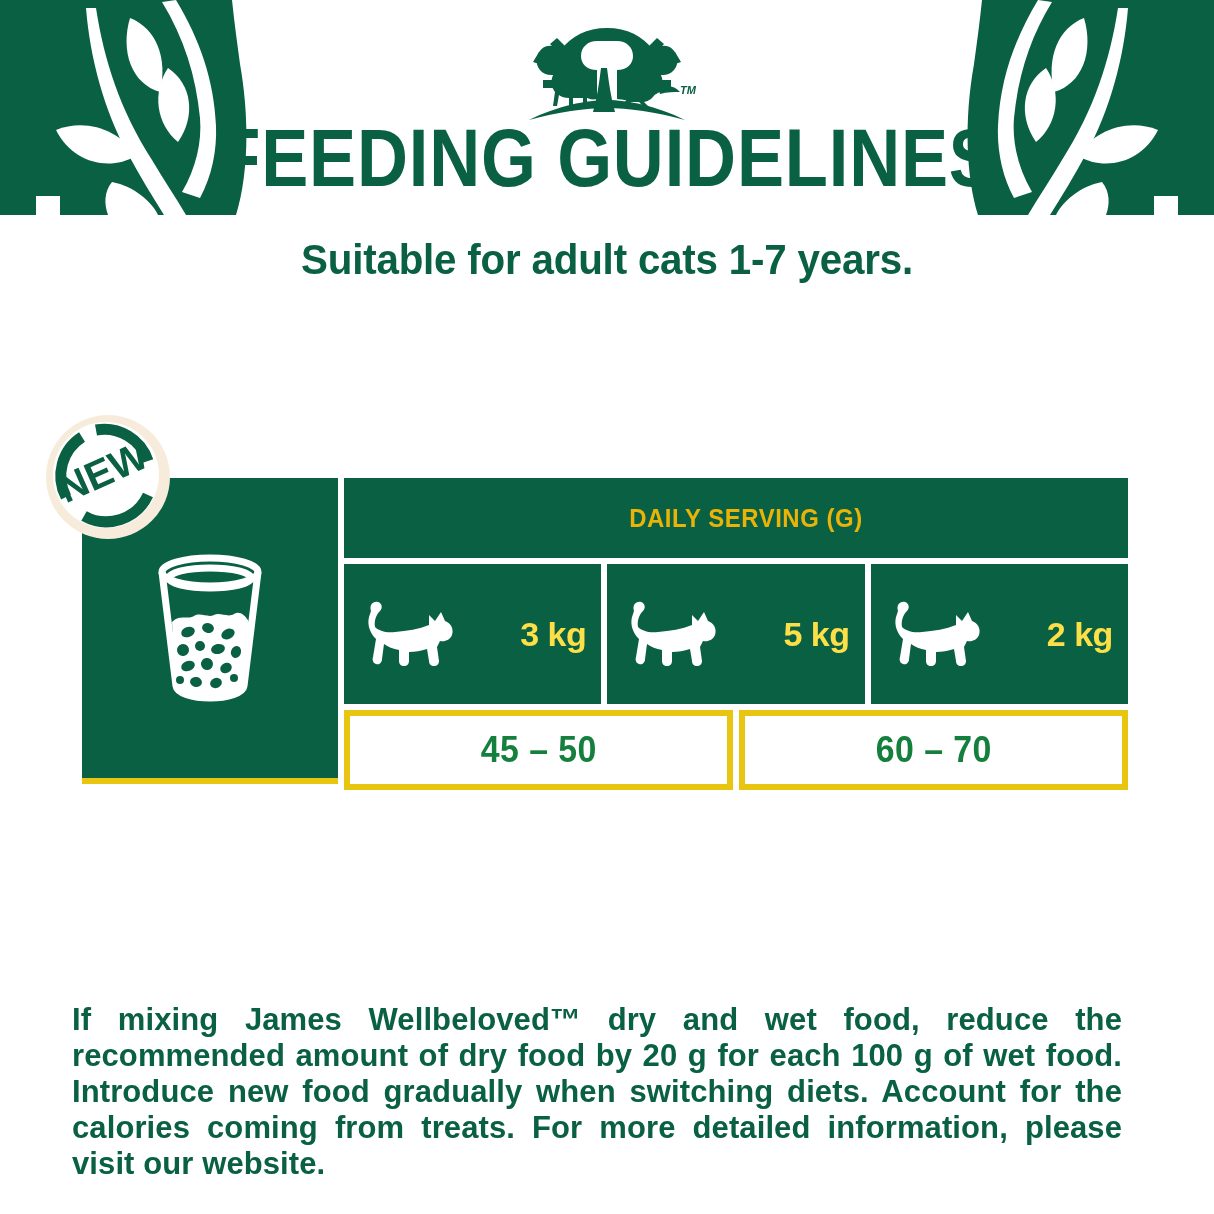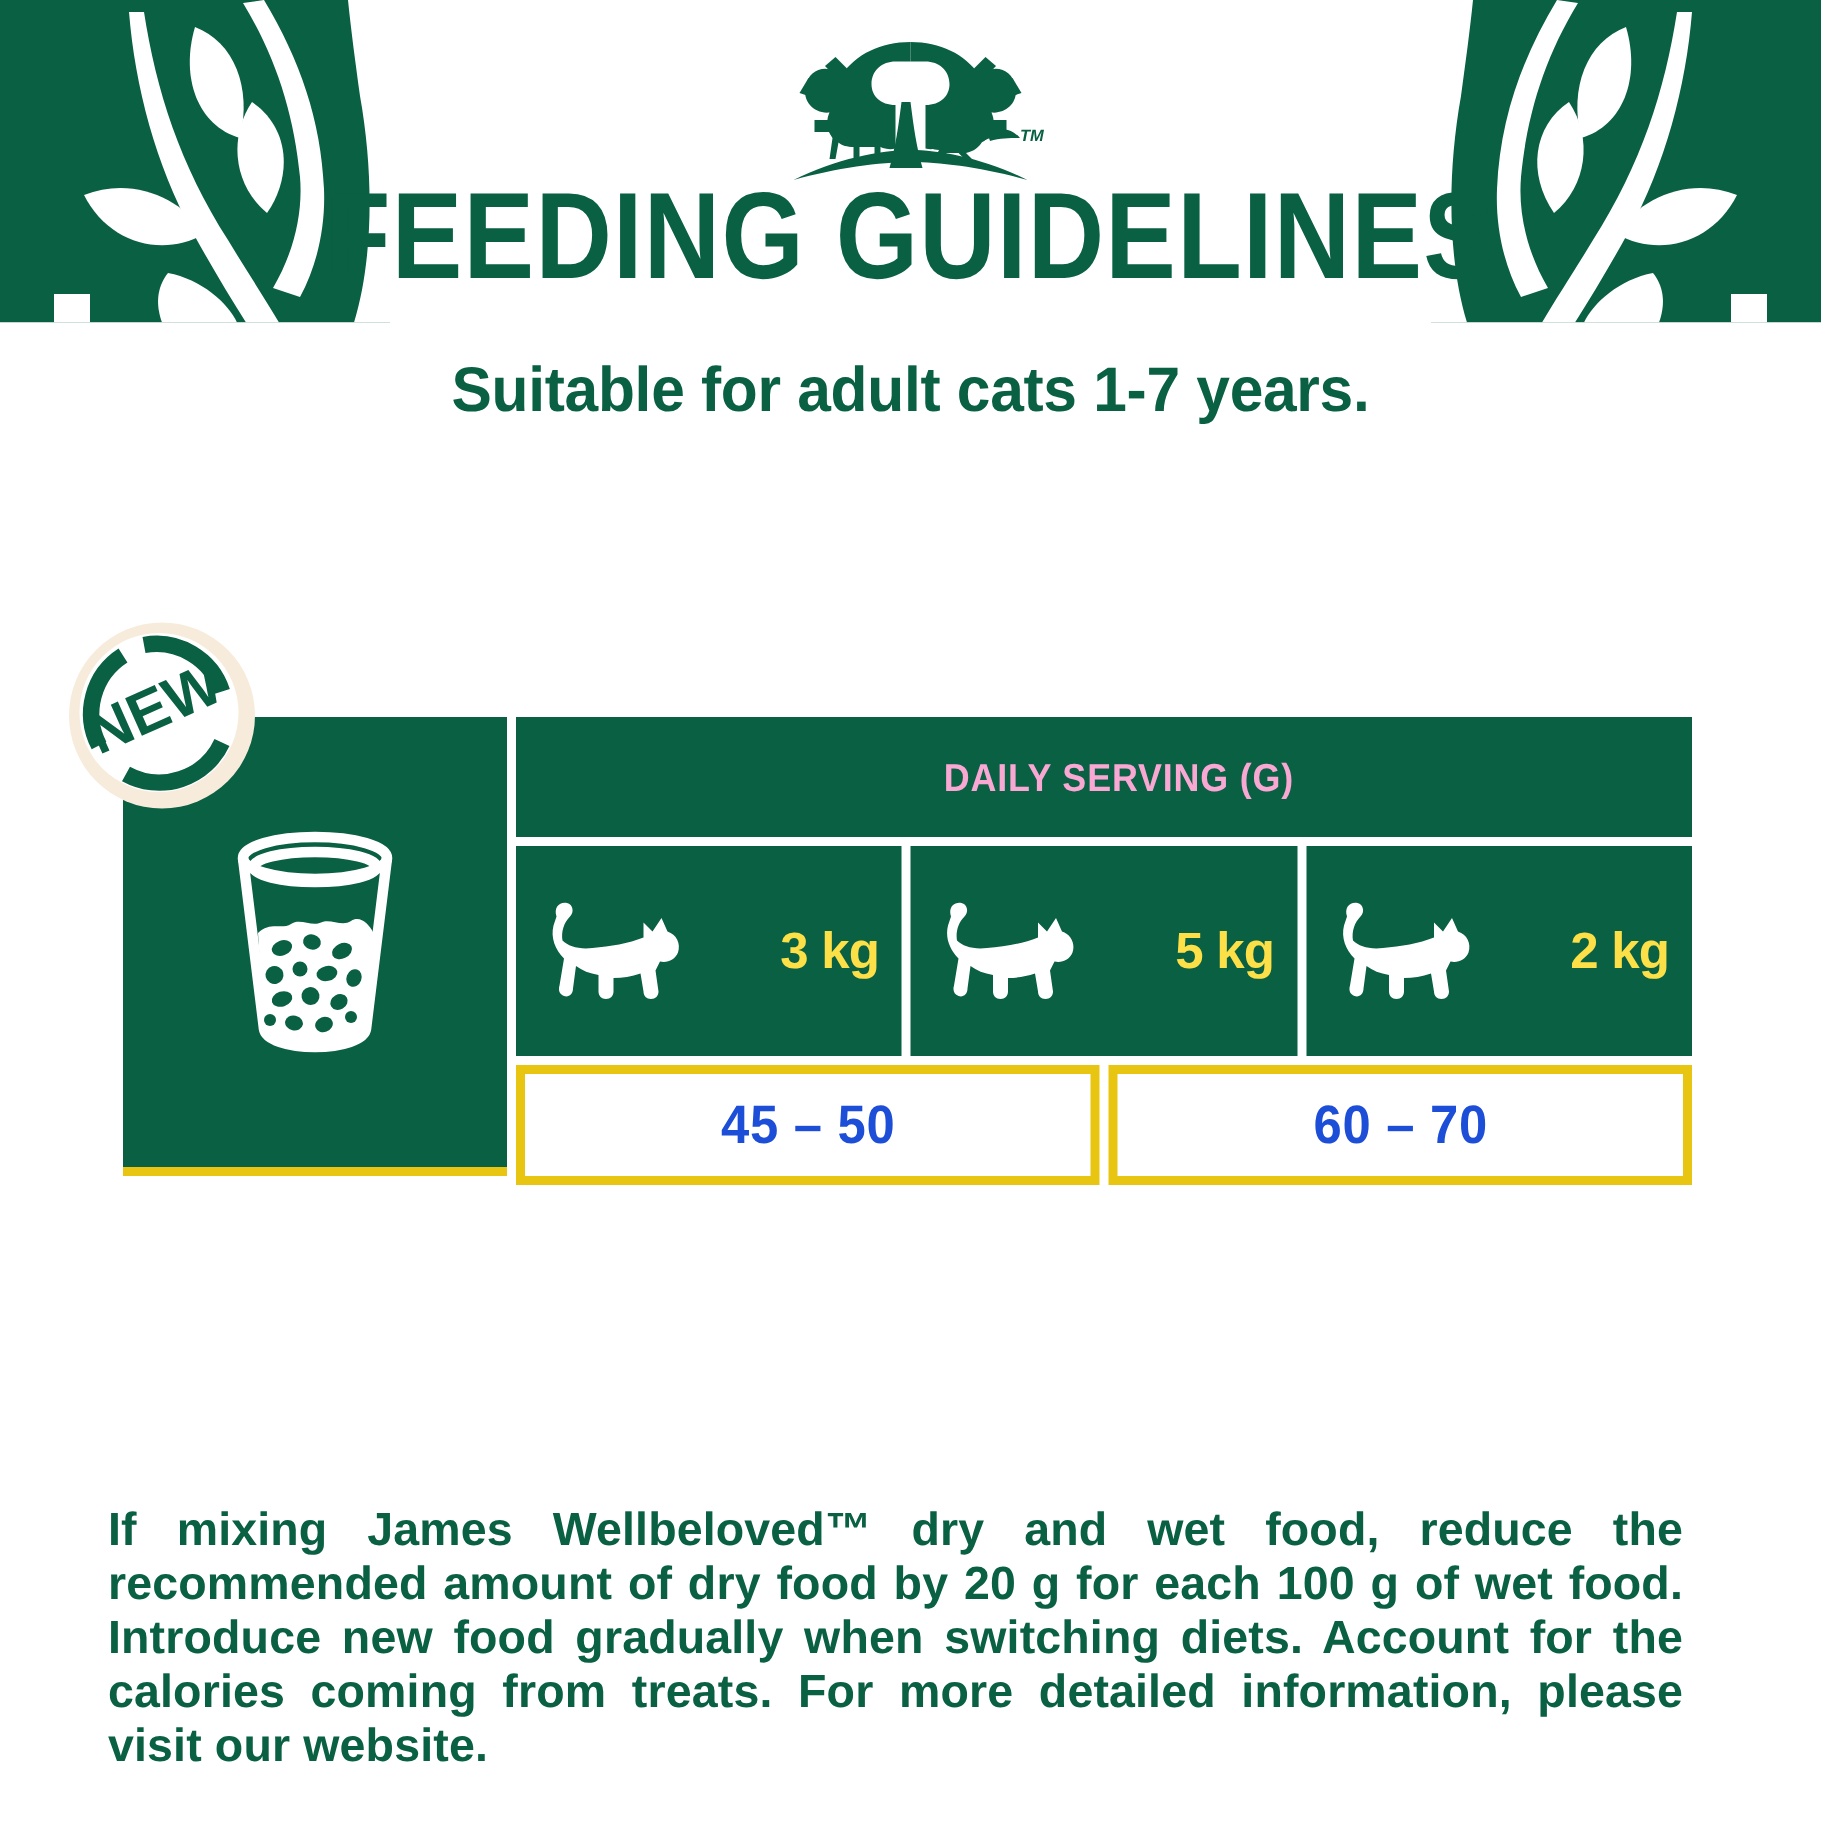--- a/index.html
+++ b/index.html
@@ -118,21 +118,21 @@
     width: 784px;
     height: 312px;
   }
 
   .tbl-header {
     position: absolute;
     left: 0; top: 0;
     width: 784px;
     height: 80px;
     background: #0a6043;
-    color: #f9a8d4;
+    color: #eab308;
     display: flex;
     align-items: center;
     justify-content: center;
     font-family: "Liberation Sans Narrow", "Liberation Sans", sans-serif;
     font-size: 26px;
     font-weight: bold;
     letter-spacing: 0.6px;
     transform-origin: center;
     padding-left: 20px;
   }
@@ -172,21 +172,21 @@
     display: flex;
     gap: 6px;
   }
   .value-cell {
     flex: 1;
     background: #ffffff;
     border: 6px solid #e8c511;
     display: flex;
     align-items: center;
     justify-content: center;
-    color: #1d4ed8;
+    color: #15803d;
     font-family: "Liberation Sans Narrow", "Liberation Sans", sans-serif;
     font-size: 36px;
     font-weight: bold;
     letter-spacing: 0.5px;
   }
   .value-cell span { transform: scaleX(0.94); display: inline-block; }
 
   
   #footnote {
     position: absolute;

